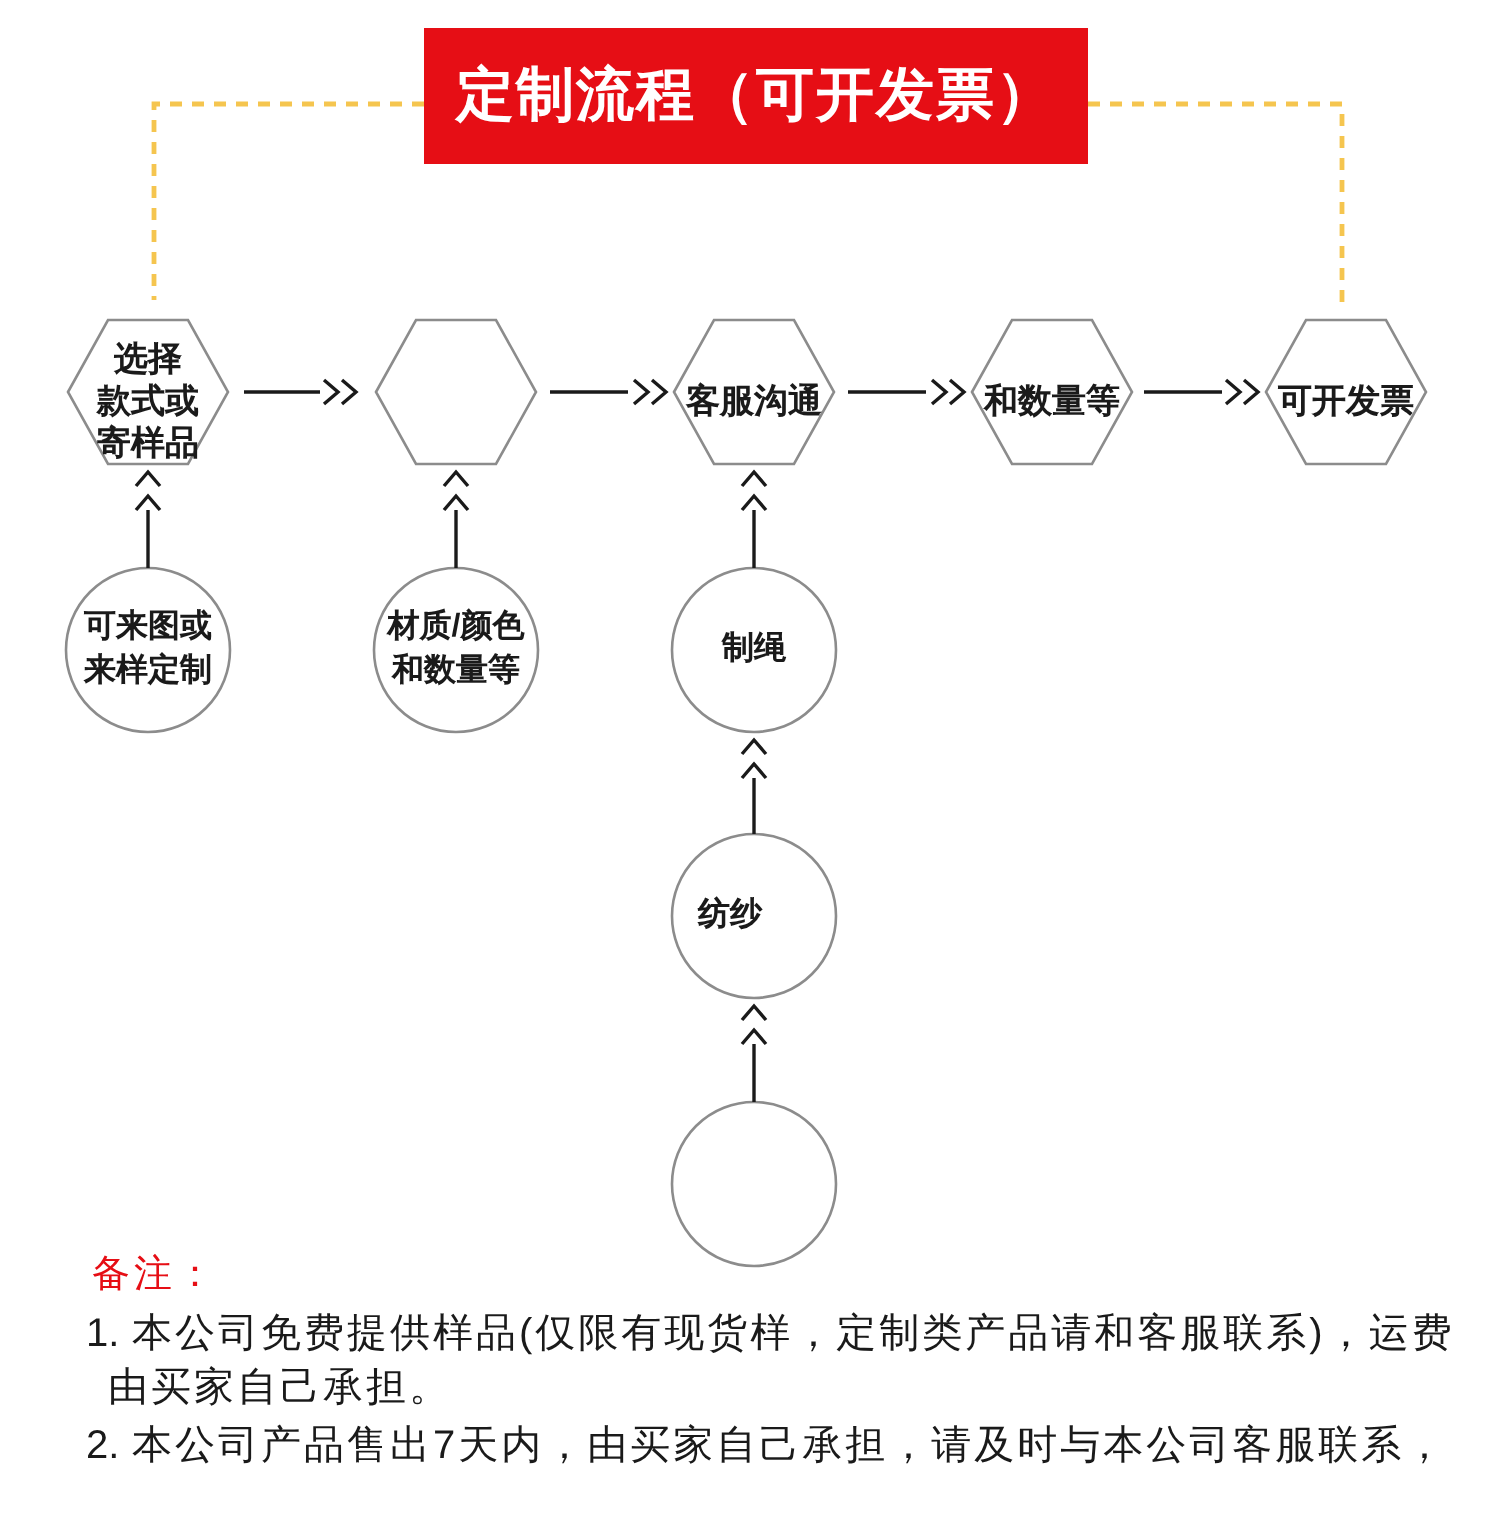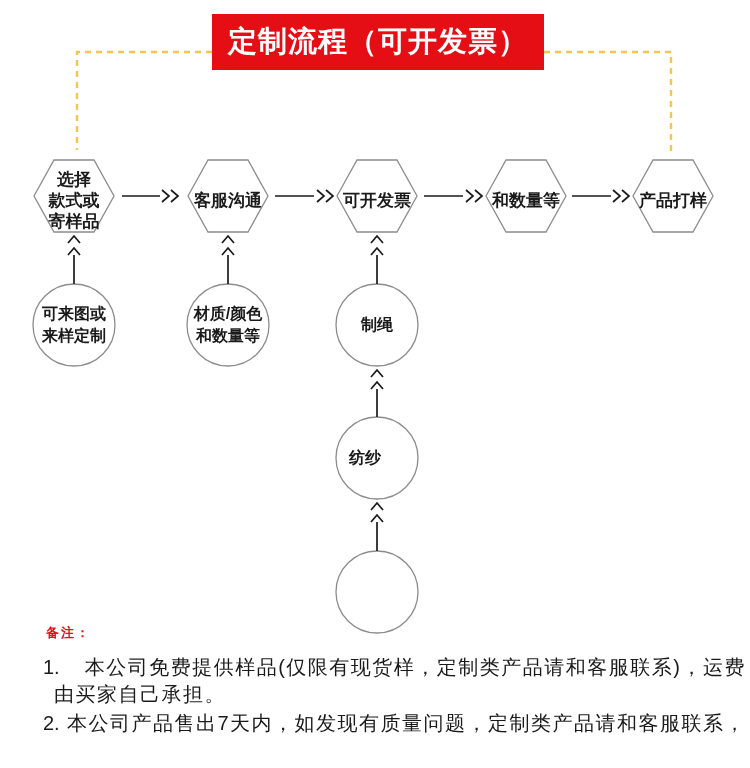--- a/index.html
+++ b/index.html
@@ -13,42 +13,42 @@
     width:750px;height:768px;position:relative;overflow:hidden;
     font-family:"Liberation Sans","DejaVu Sans",sans-serif;
     color:var(--line-dark);
   }
   .canvas{position:absolute;inset:0;}
   svg.layer{position:absolute;left:0;top:0;}
   .shape{fill:#fff;stroke:var(--shape-border);stroke-width:1.3;}
   .arrow{stroke:var(--line-dark);stroke-width:1.7;fill:none;}
   .dashed{stroke:var(--dash-yellow);stroke-width:2.4;fill:none;stroke-dasharray:6 5;}
   .banner{
-    position:absolute;left:212px;top:14px;width:332px;height:56px;
+    position:absolute;left:212px;top:14px;width:332px;height:68px;
     background:var(--accent-red);display:flex;align-items:center;justify-content:center;
   }
   .banner-title{
     color:#fff;font-size:29px;font-weight:700;letter-spacing:1px;white-space:nowrap;
   }
   .node-label{
     position:absolute;width:90px;display:flex;align-items:center;justify-content:center;
     text-align:center;font-weight:700;white-space:pre-line;color:var(--line-dark);
   }
   .hex-label{top:160px;height:80px;font-size:17px;line-height:21px;}
   .circle-label{height:82px;font-size:16px;line-height:22px;}
   .notes{position:absolute;left:0;top:620px;width:750px;}
   .notes-heading{
-    position:absolute;left:46px;top:4px;font-size:13px;font-weight:700;
+    position:absolute;left:46px;top:4px;font-size:19px;font-weight:400;
     color:var(--accent-red);letter-spacing:2px;
   }
   .note-list{position:absolute;left:40px;top:34px;width:706px;font-size:20px;line-height:27px;letter-spacing:1.5px;}
   .note-item{position:relative;margin-bottom:2px;}
   .note-num{position:absolute;left:3px;top:0;letter-spacing:0;}
   .note-line{display:block;padding-left:14px;}
-  .note-line.first{padding-left:26px;text-align:right;}
+  .note-line.first{padding-left:26px;}
 </style>
 </head>
 <body>
 
 <div class="canvas">
 
   <svg class="layer" width="750" height="768" viewBox="0 0 750 768">
 
     <polyline class="dashed" points="212,52 77,52 77,150"></polyline>
     <polyline class="dashed" points="544,52 671,52 671,152"></polyline>
@@ -114,40 +114,39 @@
     </g>
   </svg>
 
   <div class="banner">
     <span class="banner-title">定制流程（可开发票）</span>
   </div>
 
   <div class="node-label hex-label" style="left:29px">选择
 款式或
 寄样品</div>
-  <div class="node-label hex-label" style="left:183px">客服沟通</div>
-  <div class="node-label hex-label" style="left:332px">可开发票</div>
+  <div class="node-label hex-label" style="left:332px">客服沟通</div>
   <div class="node-label hex-label" style="left:481px">和数量等</div>
-  <div class="node-label hex-label" style="left:628px">产品打样</div>
+  <div class="node-label hex-label" style="left:628px">可开发票</div>
 
   <div class="node-label circle-label" style="left:29px;top:284px">可来图或
 来样定制</div>
   <div class="node-label circle-label" style="left:183px;top:284px">材质/颜色
 和数量等</div>
   <div class="node-label circle-label" style="left:332px;top:284px">制绳</div>
   <div class="node-label circle-label" style="left:320px;top:417px">纺纱</div>
 
   <div class="notes">
     <div class="notes-heading">备注：</div>
     <div class="note-list">
       <div class="note-item">
         <span class="note-num">1.</span>
         <span class="note-line first">本公司免费提供样品(仅限有现货样，定制类产品请和客服联系)，运费</span>
         <span class="note-line">由买家自己承担。</span>
       </div>
       <div class="note-item">
         <span class="note-num">2.</span>
-        <span class="note-line first">本公司产品售出7天内，如发现有质量问题，定制类产品请和客服联系，</span>
+        <span class="note-line first">本公司产品售出7天内，由买家自己承担，请及时与本公司客服联系，</span>
       </div>
     </div>
   </div>
 
 </div>
 
 </body></html>

